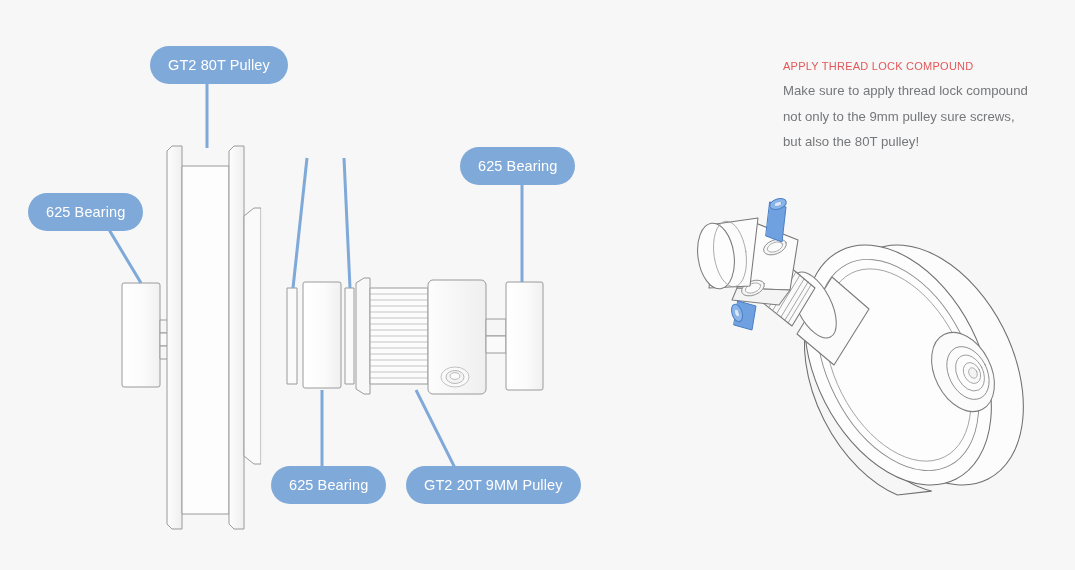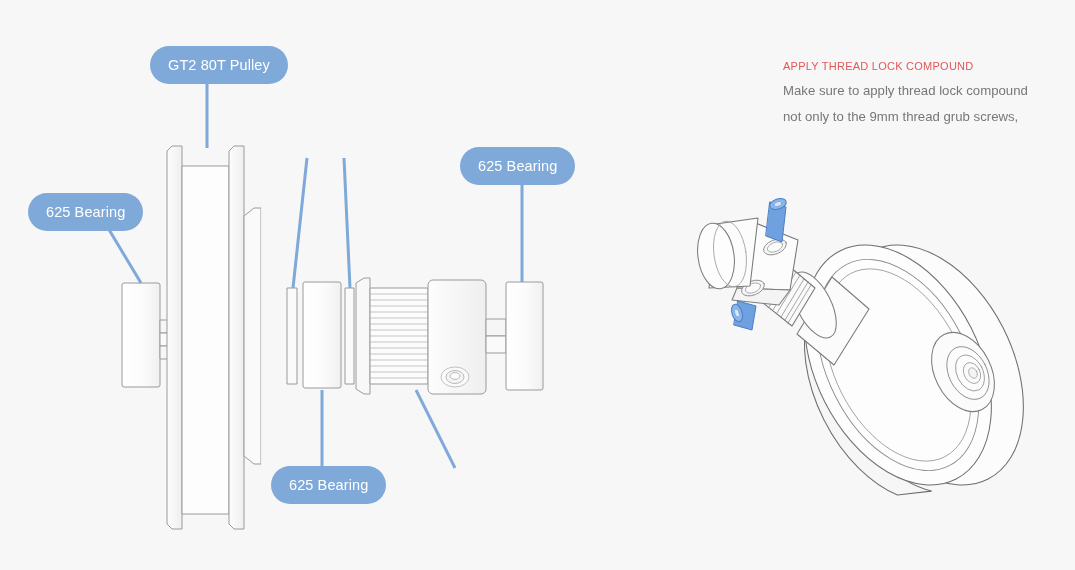--- a/index.html
+++ b/index.html
@@ -183,20 +183,23 @@
   </div>
 
   <div class="pill" style="left:28px; top:193px;">
     <span>625 Bearing</span>
   </div>
 
   <div class="pill" style="left:271px; top:466px;">
     <span>625 Bearing</span>
   </div>
 
+  <div class="pill" style="left:406px; top:466px;">
+    <span>GT2 20T 9MM Pulley</span>
+  </div>
 
   <svg class="layer" viewBox="0 0 1075 570" width="1075" height="570">
     <g fill="#fdfdfd" stroke="#6f6f6f" stroke-width="1.05" stroke-linejoin="round" stroke-linecap="round">
 
       <g>
 
         <ellipse cx="930" cy="365" rx="82" ry="128" transform="rotate(-27 930 365)" fill="#fcfcfc"></ellipse>
 
         <path d="M875 254 A82 128 0 0 0 874 478 L842 466 A78 124 0 0 1 843 266 Z" transform="rotate(-27 930 365)" fill="#f6f6f6"></path>
 
@@ -261,17 +264,18 @@
         <ellipse cx="737" cy="313" rx="5" ry="9" transform="rotate(-18 737 313)" fill="#8cb6ea" stroke="#4a7fc4"></ellipse>
         <ellipse cx="737" cy="313" rx="2.3" ry="4.2" transform="rotate(-18 737 313)" fill="#d8e6f8" stroke="#6f9ed8" stroke-width="0.7"></ellipse>
       </g>
     </g>
   </svg>
 
   <div class="note">
     <div class="note-title">APPLY THREAD LOCK COMPOUND</div>
     <div class="note-body">
       <p>Make sure to apply thread lock compound</p>
-      <p>not only to the 9mm thread grub screws,</p>
+      <p>not only to the 9mm pulley sure screws,</p>
+      <p>but also the 80T pulley!</p>
     </div>
   </div>
 
 </div>
 
 </body></html>

